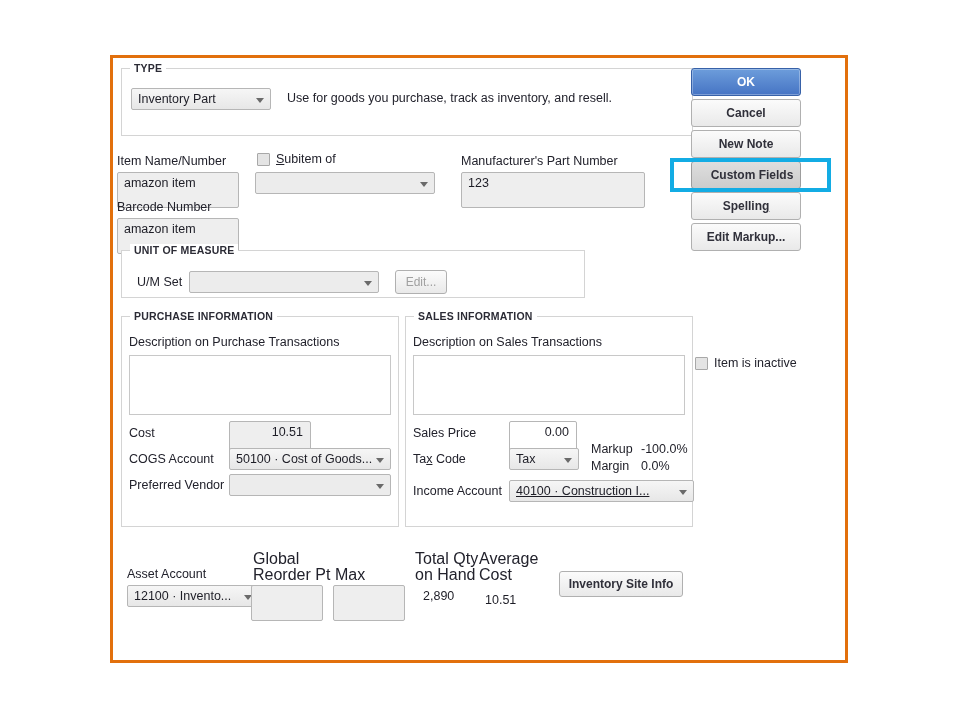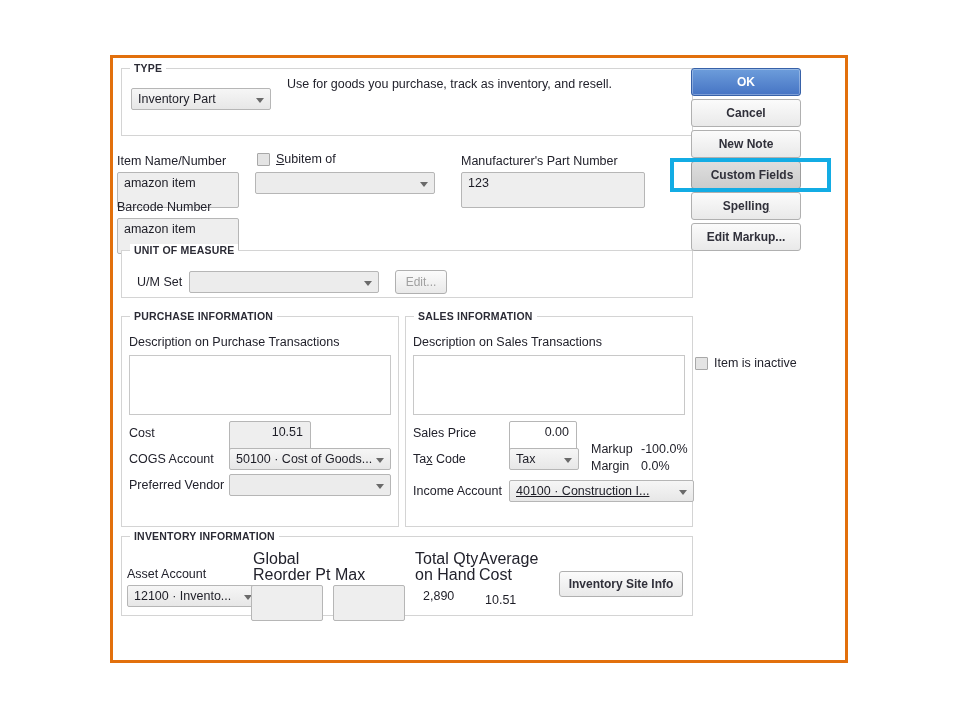--- a/index.html
+++ b/index.html
@@ -177,39 +177,39 @@
   <div class="dialog-frame">
     <div class="dialog-body">
 
       <div class="groupbox" style="left:8px; top:10px; width:572px; height:68px;">
         <span class="group-title">TYPE</span>
       </div>
       <div class="combo" style="left:18px; top:30px; width:140px;">
         <span>Inventory Part</span>
         <span class="arrow"></span>
       </div>
-      <div class="lbl" style="left:174px; top:19px;">Use for goods you purchase, track as inventory, and resell.</div>
+      <div class="lbl" style="left:174px; top:33px;">Use for goods you purchase, track as inventory, and resell.</div>
 
       <div class="lbl" style="left:4px; top:96px;">Item Name/Number</div>
       <div class="field" style="left:4px; top:114px; width:122px;">amazon item</div>
 
       <div class="cbox" style="left:144px; top:95px;"></div>
       <div class="lbl" style="left:163px; top:94px;"><u>S</u>ubitem of</div>
       <div class="combo flat" style="left:142px; top:114px; width:180px;">
         <span></span>
         <span class="arrow"></span>
       </div>
 
       <div class="lbl" style="left:4px; top:142px;">Barcode Number</div>
       <div class="field" style="left:4px; top:160px; width:122px;">amazon item</div>
 
       <div class="lbl" style="left:348px; top:96px;">Manufacturer's Part Number</div>
       <div class="field" style="left:348px; top:114px; width:184px;">123</div>
 
-      <div class="groupbox" style="left:8px; top:192px; width:572px; height:48px;">
+      <div class="groupbox" style="left:8px; top:192px; width:464px; height:48px;">
         <span class="group-title">UNIT OF MEASURE</span>
       </div>
       <div class="lbl" style="left:24px; top:217px;">U/M Set</div>
       <div class="combo flat" style="left:76px; top:213px; width:190px;">
         <span></span>
         <span class="arrow"></span>
       </div>
       <div class="btn disabled" style="left:282px; top:212px; width:52px; height:24px; line-height:22px; font-weight:normal;">Edit...</div>
 
       <div class="groupbox" style="left:8px; top:258px; width:278px; height:211px;">
@@ -252,23 +252,20 @@
       <div class="val" style="left:528px; top:384px;">-100.0%</div>
       <div class="val" style="left:478px; top:401px;">Margin</div>
       <div class="val" style="left:528px; top:401px;">0.0%</div>
 
       <div class="lbl" style="left:300px; top:426px;">Income Account</div>
       <div class="combo" style="left:396px; top:422px; width:185px;text-decoration:underline;">
         <span>40100 · Construction I...</span>
         <span class="arrow"></span>
       </div>
 
-      <div class="groupbox" style="left:8px; top:478px; width:572px; height:80px;">
-        <span class="group-title">INVENTORY INFORMATION</span>
-      </div>
 
       <div class="lbl" style="left:14px; top:509px;">Asset Account</div>
       <div class="combo" style="left:14px; top:527px; width:132px;">
         <span>12100 · Invento...</span>
         <span class="arrow"></span>
       </div>
 
       <div class="lbl small" style="left:140px; top:493px;">Global</div>
       <div class="lbl small" style="left:140px; top:509px;">Reorder Pt</div>
       <div class="field" style="left:138px; top:527px; width:72px;"></div>

